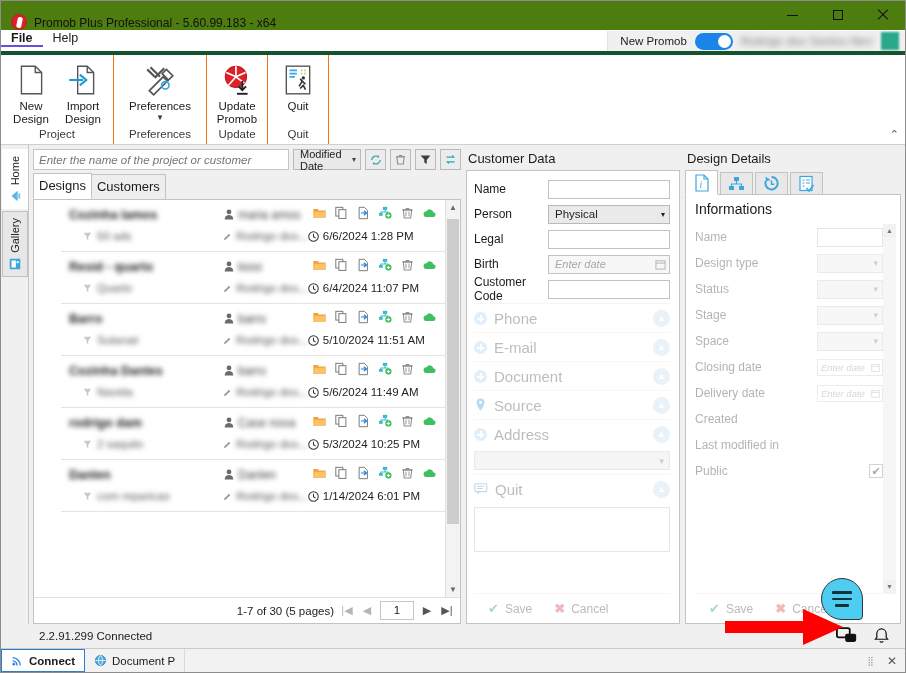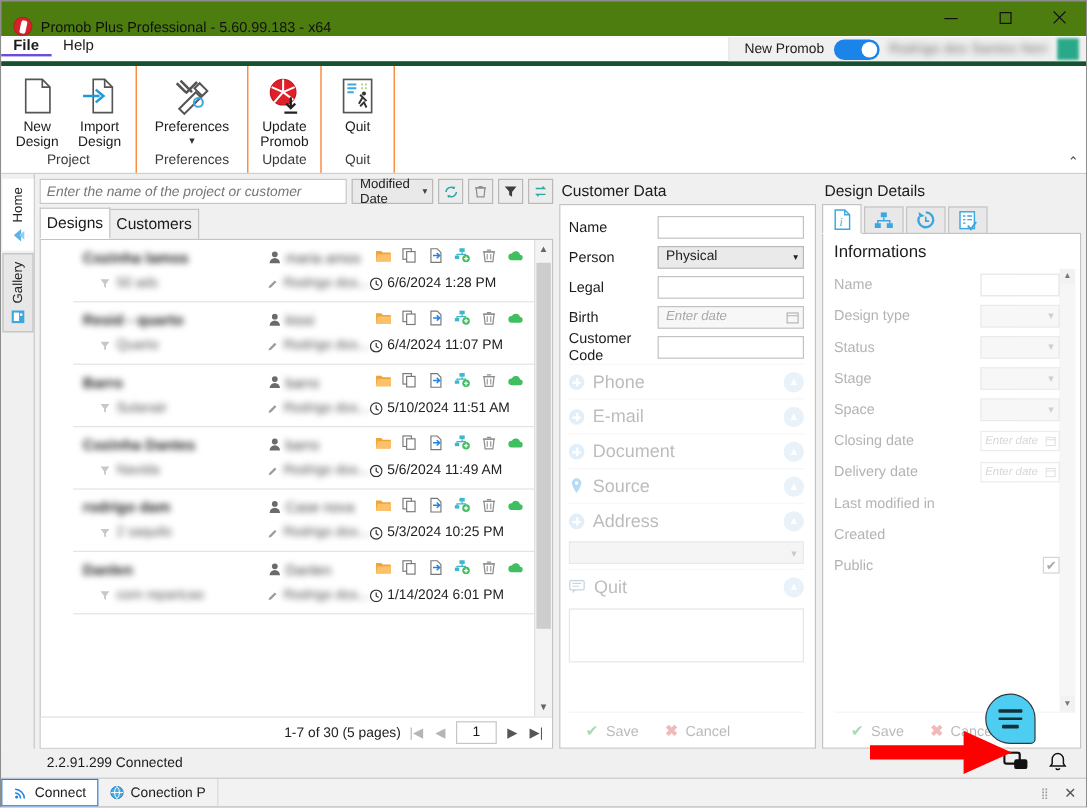--- a/index.html
+++ b/index.html
@@ -308,21 +308,21 @@
   .status-icons { margin-left:auto; display:flex; align-items:center; gap:16px; padding-right: 16px; }
 
   .taskbar {
     height: 24px; flex:0 0 24px; background:#f2f2f2; border-top:1px solid #c9c9c9;
     display:flex; align-items:stretch; position:relative;
   }
   .tb-item {
     display:flex; align-items:center; gap:5px; padding: 0 9px;
     font-size: 11.5px; color:#1b1b1b; border-right:1px solid #d9d9d9;
   }
-  .tb-item.sel { border:1px solid #2a7fd4; background:#fff; }
+  .tb-item.sel { border:1px solid #2a7fd4; background:#fff;font-weight:bold; }
   .tb-right { margin-left:auto; display:flex; align-items:center; gap:12px; padding-right: 8px; color:#555; }
   .grip { font-size:9px; letter-spacing:1px; color:#9a9a9a; }
 
   
   .bubble {
     position:absolute; right: 42px; bottom: 52px;
     width: 42px; height: 42px; border-radius: 50% 50% 4px 50%;
     background:#4ecdf2; border:1px solid #2f3a3d; z-index: 50;
     display:flex; flex-direction:column; align-items:center; justify-content:center; gap:4px;
   }
@@ -1065,24 +1065,24 @@
                   <span class="ddlabel">Delivery date</span>
                   <div class="dddate">
               <span>Enter date</span>
               <svg width="9" height="9" viewBox="0 0 10 10">
                       <rect x="0.8" y="1.6" width="8.4" height="7.6" fill="none" stroke="#b0b0b0" stroke-width="0.9"></rect>
                       <path d="M0.8 3.8 h8.4" stroke="#b0b0b0" stroke-width="0.9"></path>
                     </svg>
                   </div>
                 </div>
                 <div class="ddrow">
+                  <span class="ddlabel">Created</span>
+                </div>
+                <div class="ddrow">
                   <span class="ddlabel">Last modified in</span>
-                </div>
-                <div class="ddrow">
-                  <span class="ddlabel">Created</span>
                 </div>
                 <div class="ddrow">
                   <span class="ddlabel">Public</span>
   <span class="ddcheck">✔</span>
                 </div>
               </div>
             <div class="ddvs">
               <div class="ddvs-a">▲</div>
               <div class="ddvs-t"></div>
               <div class="ddvs-a">▼</div>
@@ -1128,21 +1128,21 @@
         <circle cx="3.5" cy="12.5" r="1.6" fill="#1a84e8"></circle>
         <path d="M2 8.5 a6 6 0 0 1 5.5 5.5 M2 4.5 a10 10 0 0 1 9.5 9.5" fill="none" stroke="#1a84e8" stroke-width="1.6"></path>
       </svg>
       <span>Connect</span>
     </div>
     <div class="tb-item">
       <svg width="13" height="13" viewBox="0 0 16 16">
         <circle cx="8" cy="8" r="6.3" fill="#4aa8e0" stroke="#2a7fb8" stroke-width="1"></circle>
         <path d="M1.7 8 h12.6 M8 1.7 a9 9 0 0 1 0 12.6 M8 1.7 a9 9 0 0 0 0 12.6" fill="none" stroke="#fff" stroke-width="1"></path>
       </svg>
-      <span>Conection P</span>
+      <span>Document P</span>
     </div>
     <div class="tb-right">
       <span class="grip">⣿</span>
       <span style="font-size:12px;">✕</span>
     </div>
   </div>
 
   <div class="bubble">
     <i></i>
       <i class="mid"></i>

